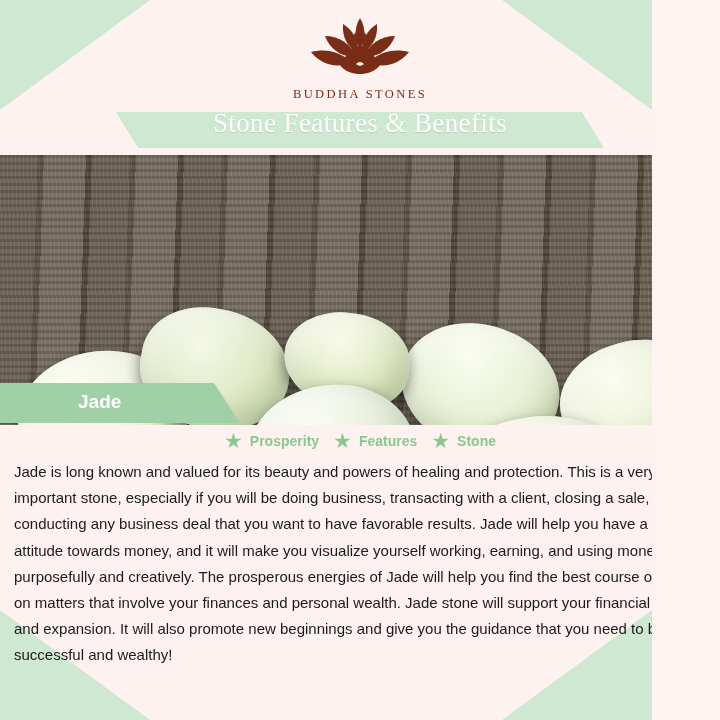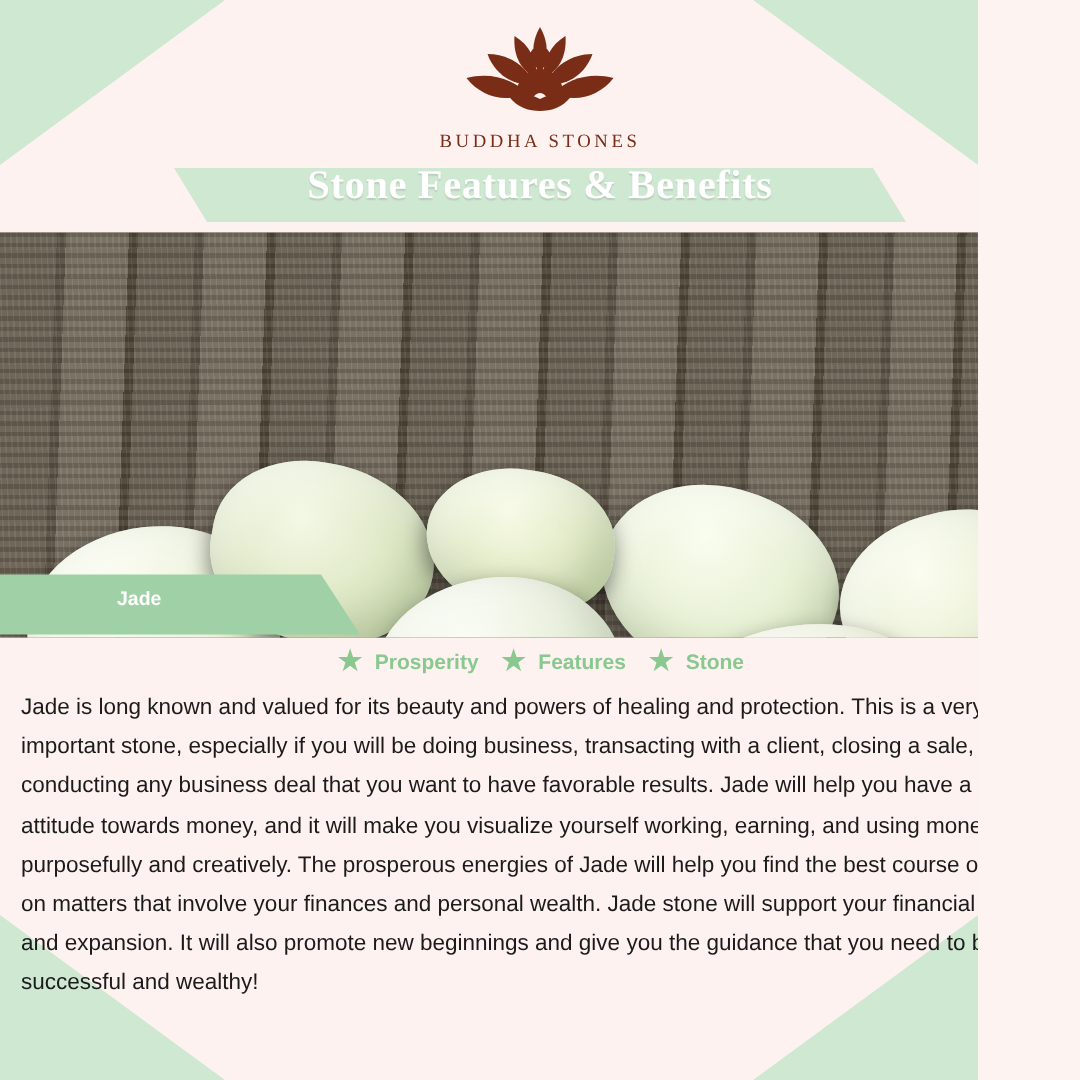--- a/index.html
+++ b/index.html
@@ -97,21 +97,21 @@
     border-bottom: 36px solid #cfe8d2;
     border-right: 22px solid transparent;
   }
   .title-text {
     position: absolute;
     top: 108px;
     left: 0;
     width: 720px;
     text-align: center;
     font-family: "Liberation Serif", serif;
-    font-weight: bold;
+    font-weight: normal;
     font-size: 27px;
     color: #ffffff;
     letter-spacing: 0.4px;
     text-shadow: 0 1px 1px rgba(0,0,0,0.12);
   }
 
   
   .photo {
     position: absolute;
     top: 155px; left: 0;
@@ -166,21 +166,21 @@
     content: "";
     position: absolute;
     right: -26px; top: 0;
     width: 0; height: 0;
     border-bottom: 40px solid #9fd0a6;
     border-right: 26px solid transparent;
   }
   .name-text {
     position: absolute;
     left: 78px; top: 391px;
-    font-size: 13px;
+    font-size: 19px;
     font-weight: bold;
     color: #ffffff;
     font-family: "Liberation Sans", sans-serif;
   }
 
   
   .keywords {
     position: absolute;
     top: 430px; left: 0;
     width: 720px;

